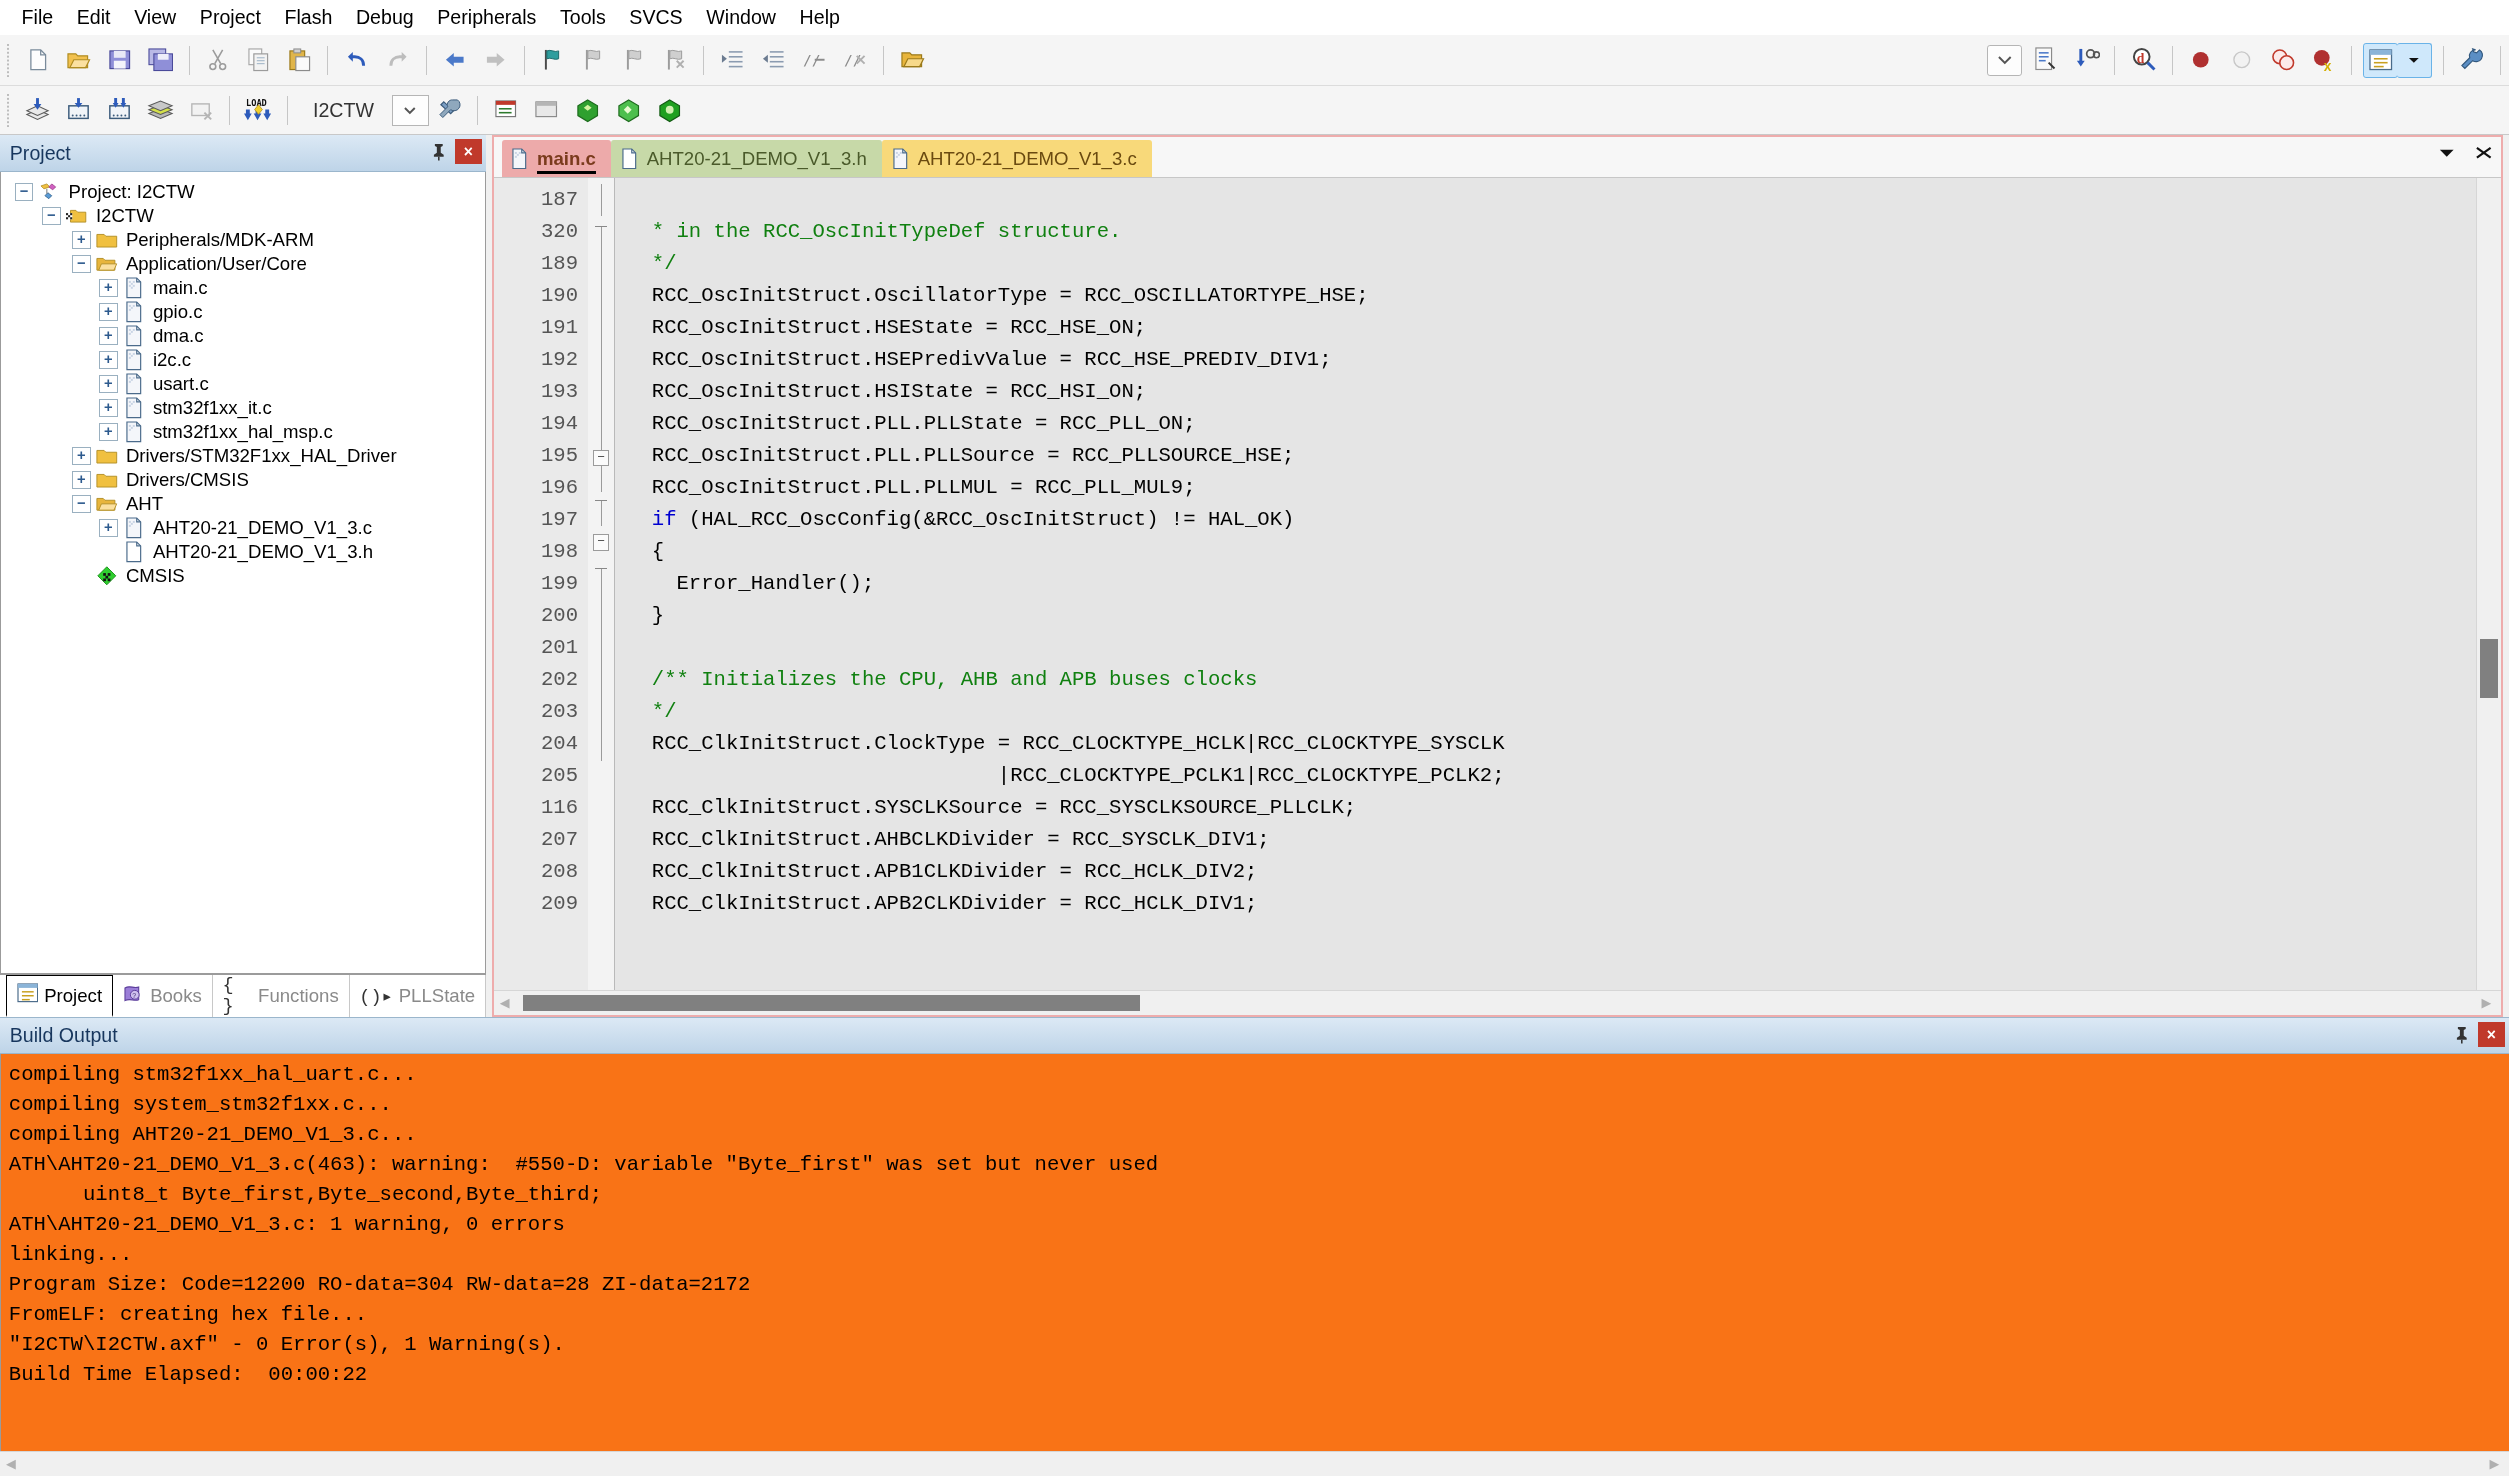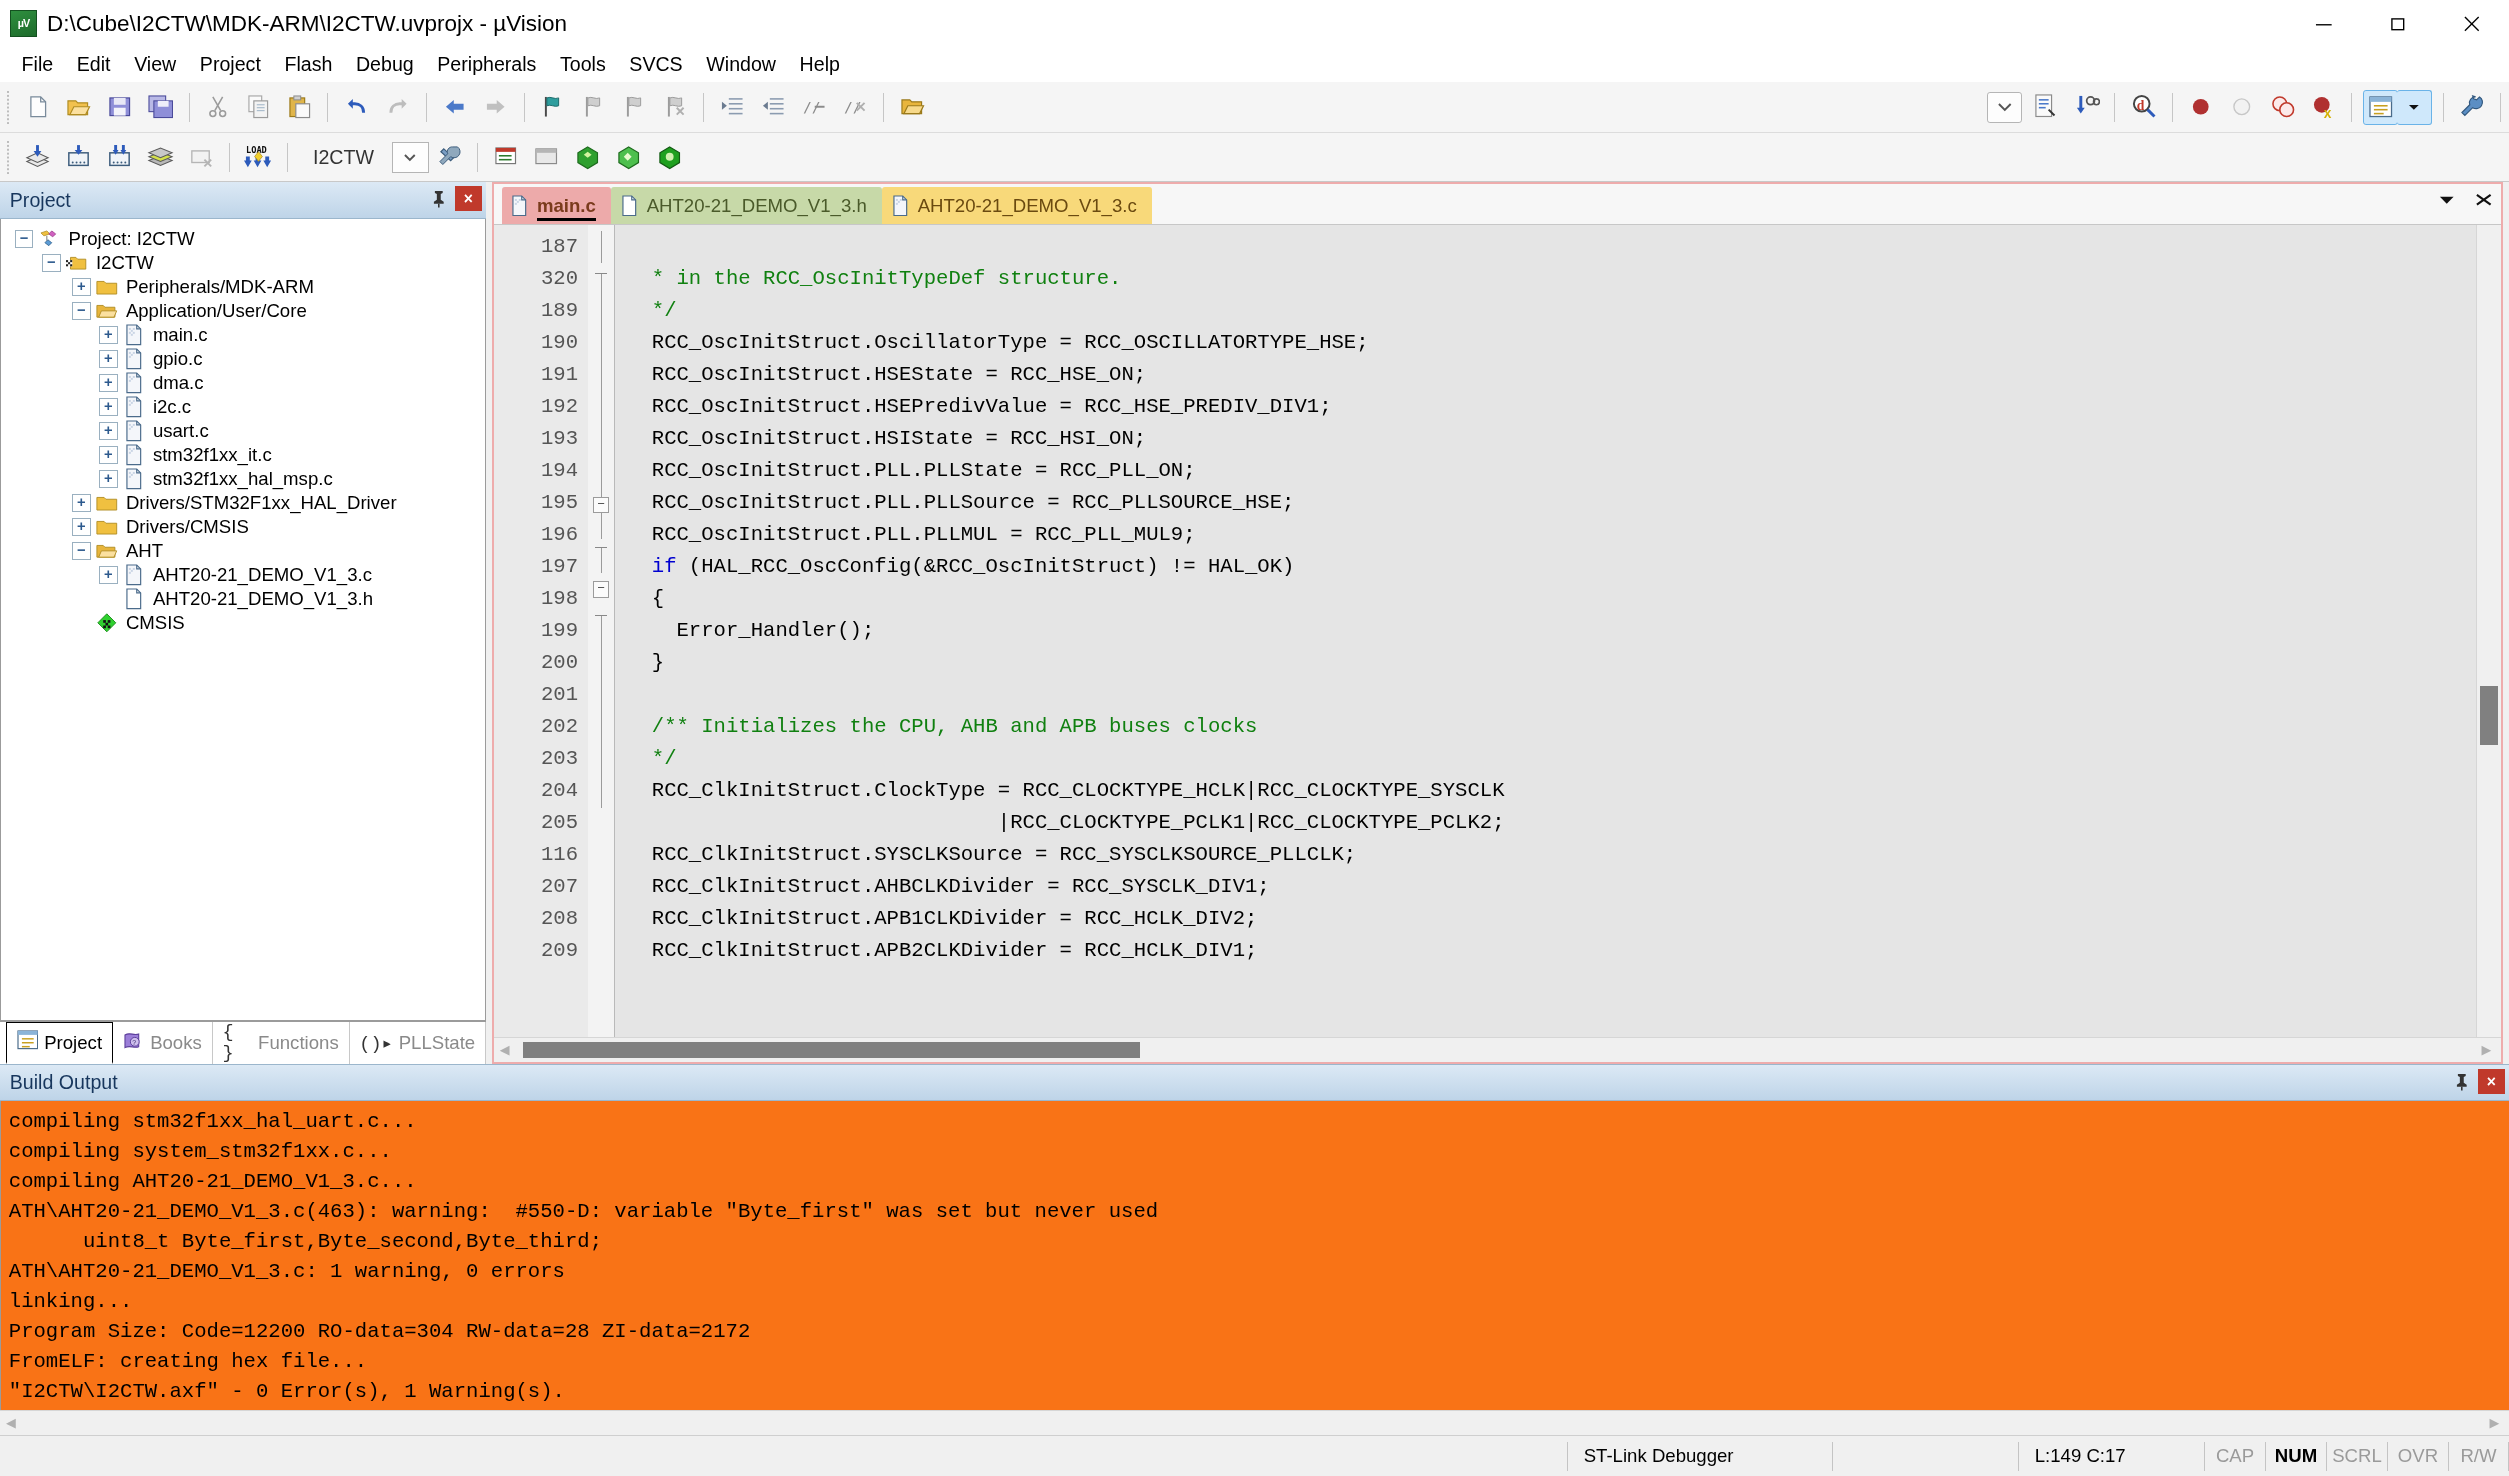--- a/index.html
+++ b/index.html
@@ -416,42 +416,20 @@
     color: #9a9a9a;
     padding: 0;
   }
   .st-ind.on { color: #000000; font-weight: bold; }
 </style>
 </head>
 <body>
 
 <div id="app">
 
-  <div class="titlebar">
-    <div class="title-icon">µV</div>
-    <div class="title-text">D:\Cube\I2CTW\MDK-ARM\I2CTW.uvprojx - µVision</div>
-    <div class="win-buttons">
-      <div class="win-btn">
-        <svg width="21.6" height="21.6" viewBox="0 0 22 22">
-            <line x1="3" y1="12" x2="19" y2="12" stroke="#000" stroke-width="1.4"></line>
-          </svg>
-      </div>
-      <div class="win-btn">
-        <svg width="21.6" height="21.6" viewBox="0 0 22 22">
-          <rect x="5" y="6" width="12" height="11" fill="none" stroke="#000" stroke-width="1.4"></rect>
-        </svg>
-      </div>
-      <div class="win-btn">
-        <svg width="21.6" height="21.6" viewBox="0 0 22 22">
-          <line x1="4" y1="4" x2="18" y2="18" stroke="#000" stroke-width="1.4"></line>
-          <line x1="18" y1="4" x2="4" y2="18" stroke="#000" stroke-width="1.4"></line>
-        </svg>
-      </div>
-    </div>
-  </div>
 
   <div class="menubar">
     <div class="menu-item">File</div>
     <div class="menu-item">Edit</div>
     <div class="menu-item">View</div>
     <div class="menu-item">Project</div>
     <div class="menu-item">Flash</div>
     <div class="menu-item">Debug</div>
     <div class="menu-item">Peripherals</div>
     <div class="menu-item">Tools</div>
@@ -1304,26 +1282,15 @@
 FromELF: creating hex file...
 "I2CTW\I2CTW.axf" - 0 Error(s), 1 Warning(s).
 Build Time Elapsed:  00:00:22</div>
       <div class="build-hscroll">
         <div class="harrow-l">◀</div>
         <div class="harrow-r">▶</div>
       </div>
     </div>
   </div>
 
-  <div class="statusbar">
-    <div class="st-spacer"></div>
-    <div class="st-cell first" style="width:265px;">ST-Link Debugger</div>
-    <div class="st-cell" style="width:186px;"></div>
-    <div class="st-cell" style="width:186px;">L:149 C:17</div>
-    <div class="st-cell st-ind">CAP</div>
-    <div class="st-cell st-ind on">NUM</div>
-    <div class="st-cell st-ind">SCRL</div>
-    <div class="st-cell st-ind">OVR</div>
-    <div class="st-cell st-ind" style="border-right:1px solid #c4c4c4;">R/W</div>
-  </div>
 
 </div>
 
 
 </body></html>

